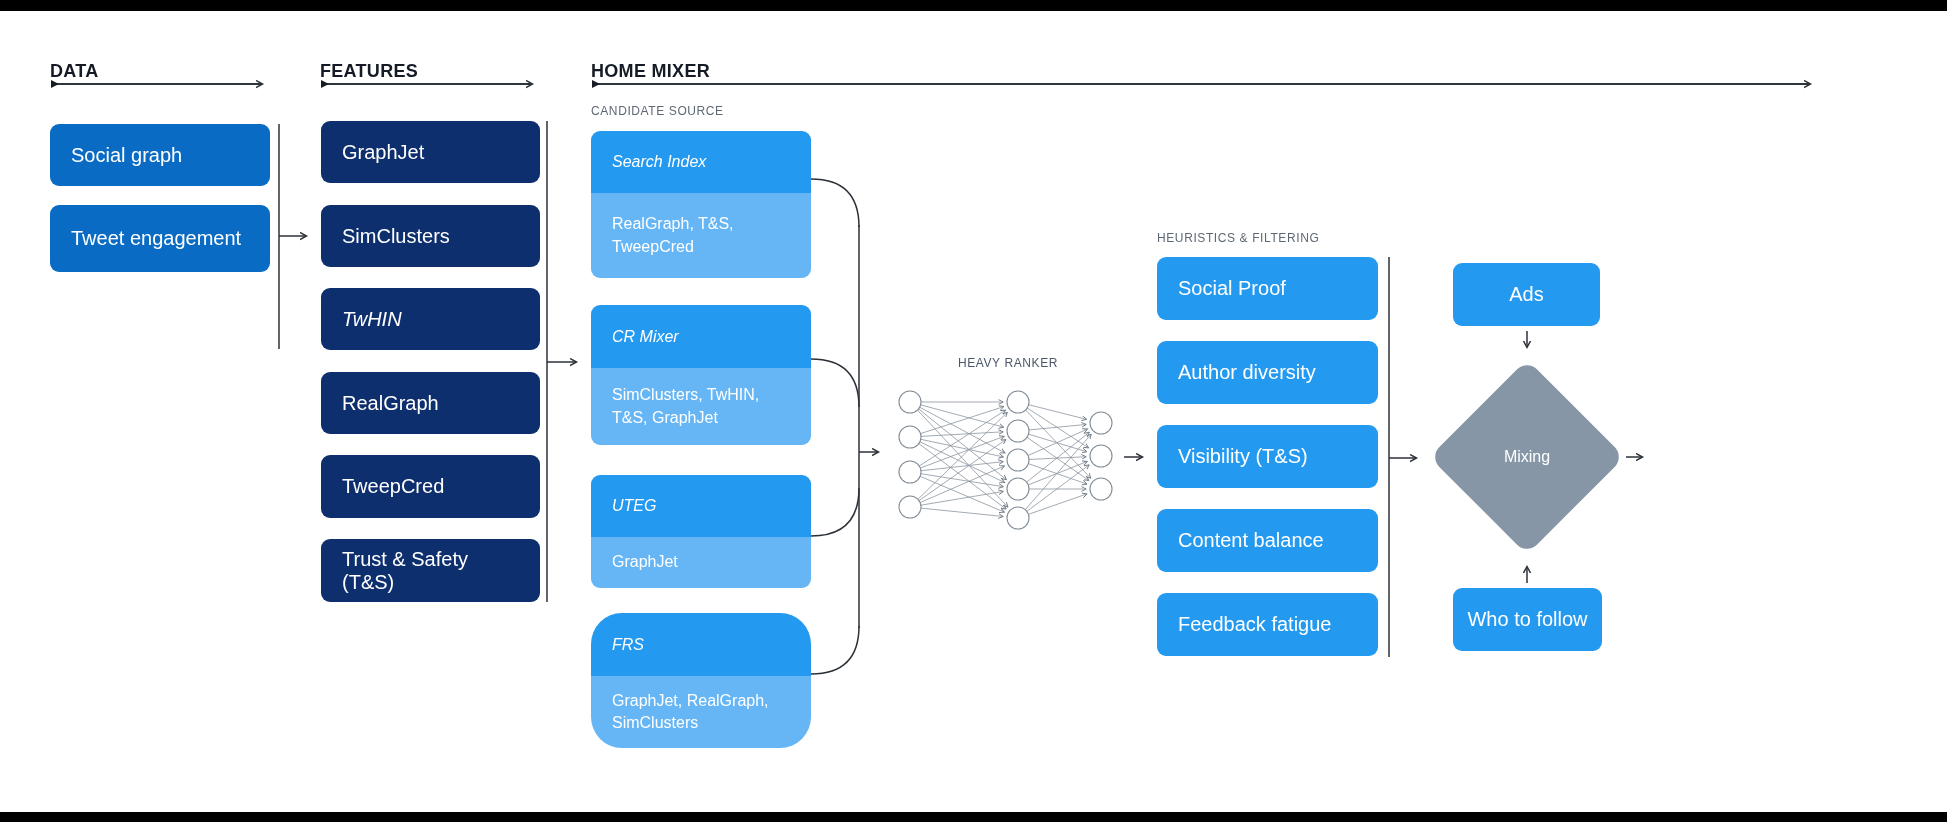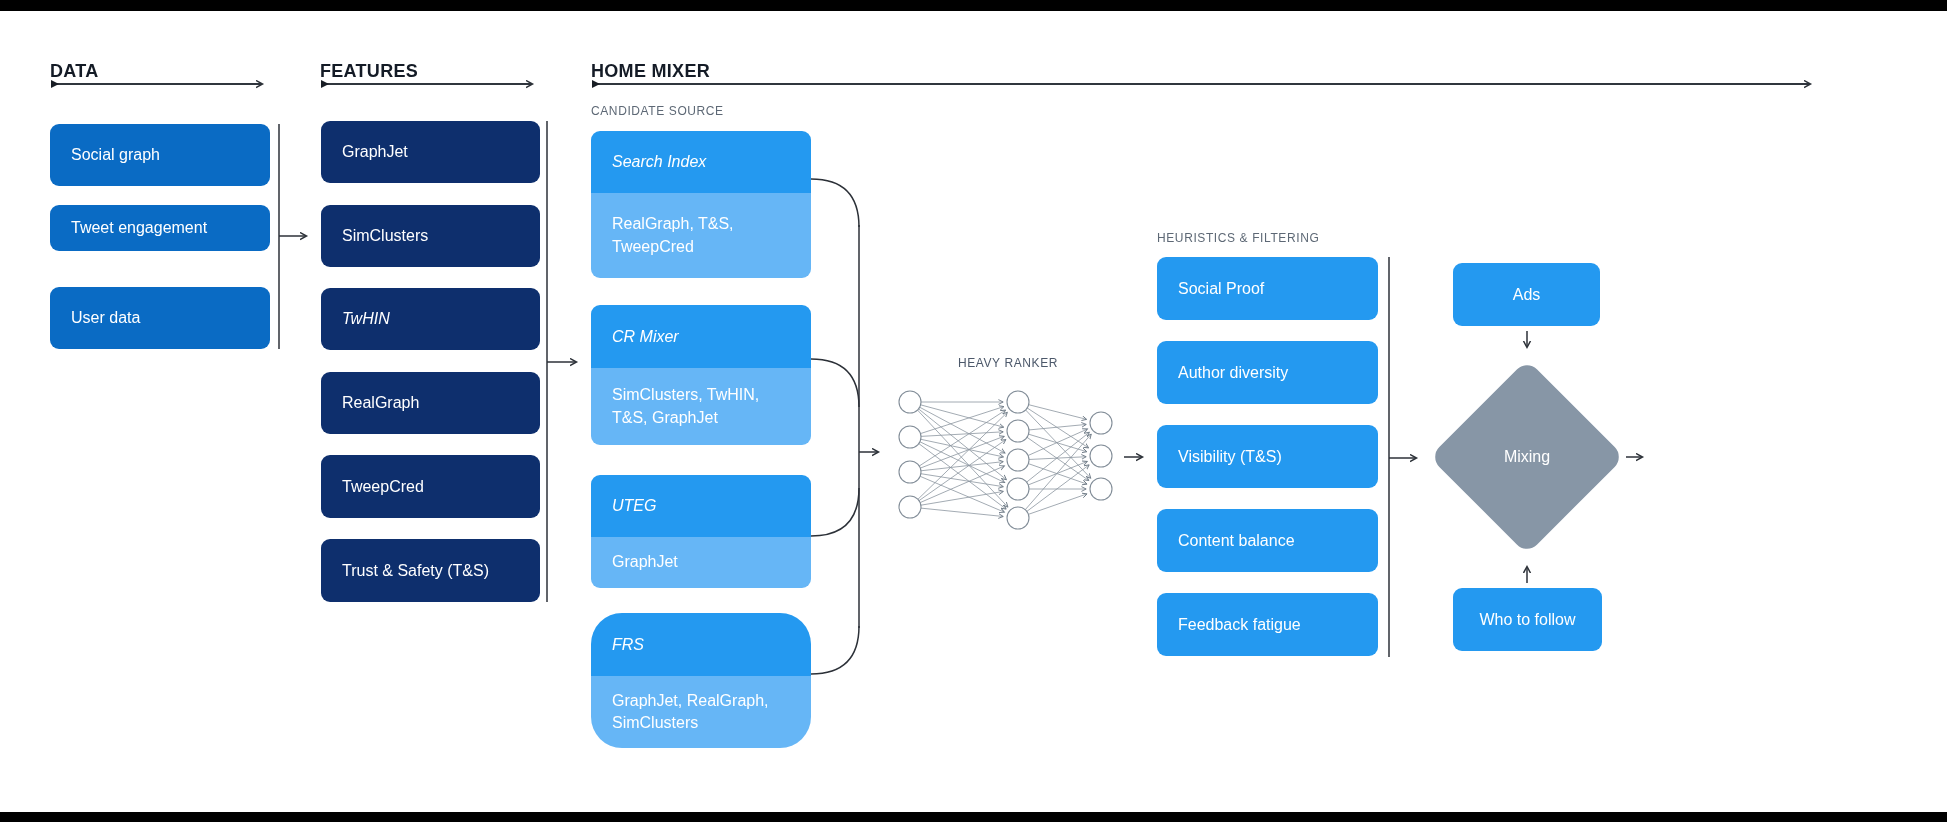--- a/index.html
+++ b/index.html
@@ -13,21 +13,21 @@
   .bar.bottom{top:812px;height:10px;}
   .wires{position:absolute;left:0;top:0;}
   .colhead{
     position:absolute;font-size:18px;font-weight:700;color:#141b26;letter-spacing:.3px;
   }
   .sublabel{
     position:absolute;font-size:12px;font-weight:500;color:#5d6875;letter-spacing:.6px;
   }
   .card{
     position:absolute;border-radius:9px;color:#fff;display:flex;align-items:center;
-    padding:0 21px;font-size:16px;font-weight:500;
+    padding:0 21px;font-size:20px;font-weight:500;
   }
   .card.center{justify-content:center;padding:0;}
   .card.data-col{background:var(--data-card,#0a6bc4);}
   .card.feat-col{background:var(--feature-card,#0e2f6d);}
   .card.bright{background:var(--primary-card,#2499f0);}
   .split{
     position:absolute;border-radius:9px;overflow:hidden;color:#fff;display:flex;flex-direction:column;
   }
   .split .head{
     background:var(--primary-card,#2499f0);display:flex;align-items:center;
@@ -141,25 +141,22 @@
       </g>
   </svg>
 
   <div class="colhead" style="left:50px;top:61px;">DATA</div>
   <div class="colhead" style="left:320px;top:61px;">FEATURES</div>
   <div class="colhead" style="left:591px;top:61px;">HOME MIXER</div>
 
   <div class="card data-col" style="left:50px;top:124px;width:220px;height:62px;">
       <span>Social graph</span>
     </div>
-  <div class="card data-col" style="left:50px;top:205px;width:220px;height:46px;text-align:right;">
+  <div class="card data-col" style="left:50px;top:205px;width:220px;height:67px;text-align:right;">
       <span>Tweet engagement</span>
-    </div>
-  <div class="card data-col" style="left:50px;top:287px;width:220px;height:62px;">
-      <span>User data</span>
     </div>
 
   <div class="card feat-col" style="left:321px;top:121px;width:219px;height:62px;">
       <span>GraphJet</span>
     </div>
   <div class="card feat-col" style="left:321px;top:205px;width:219px;height:62px;">
       <span>SimClusters</span>
     </div>
   <div class="card feat-col" style="left:321px;top:288px;width:219px;height:62px;font-style:italic;">
       <span>TwHIN</span>

